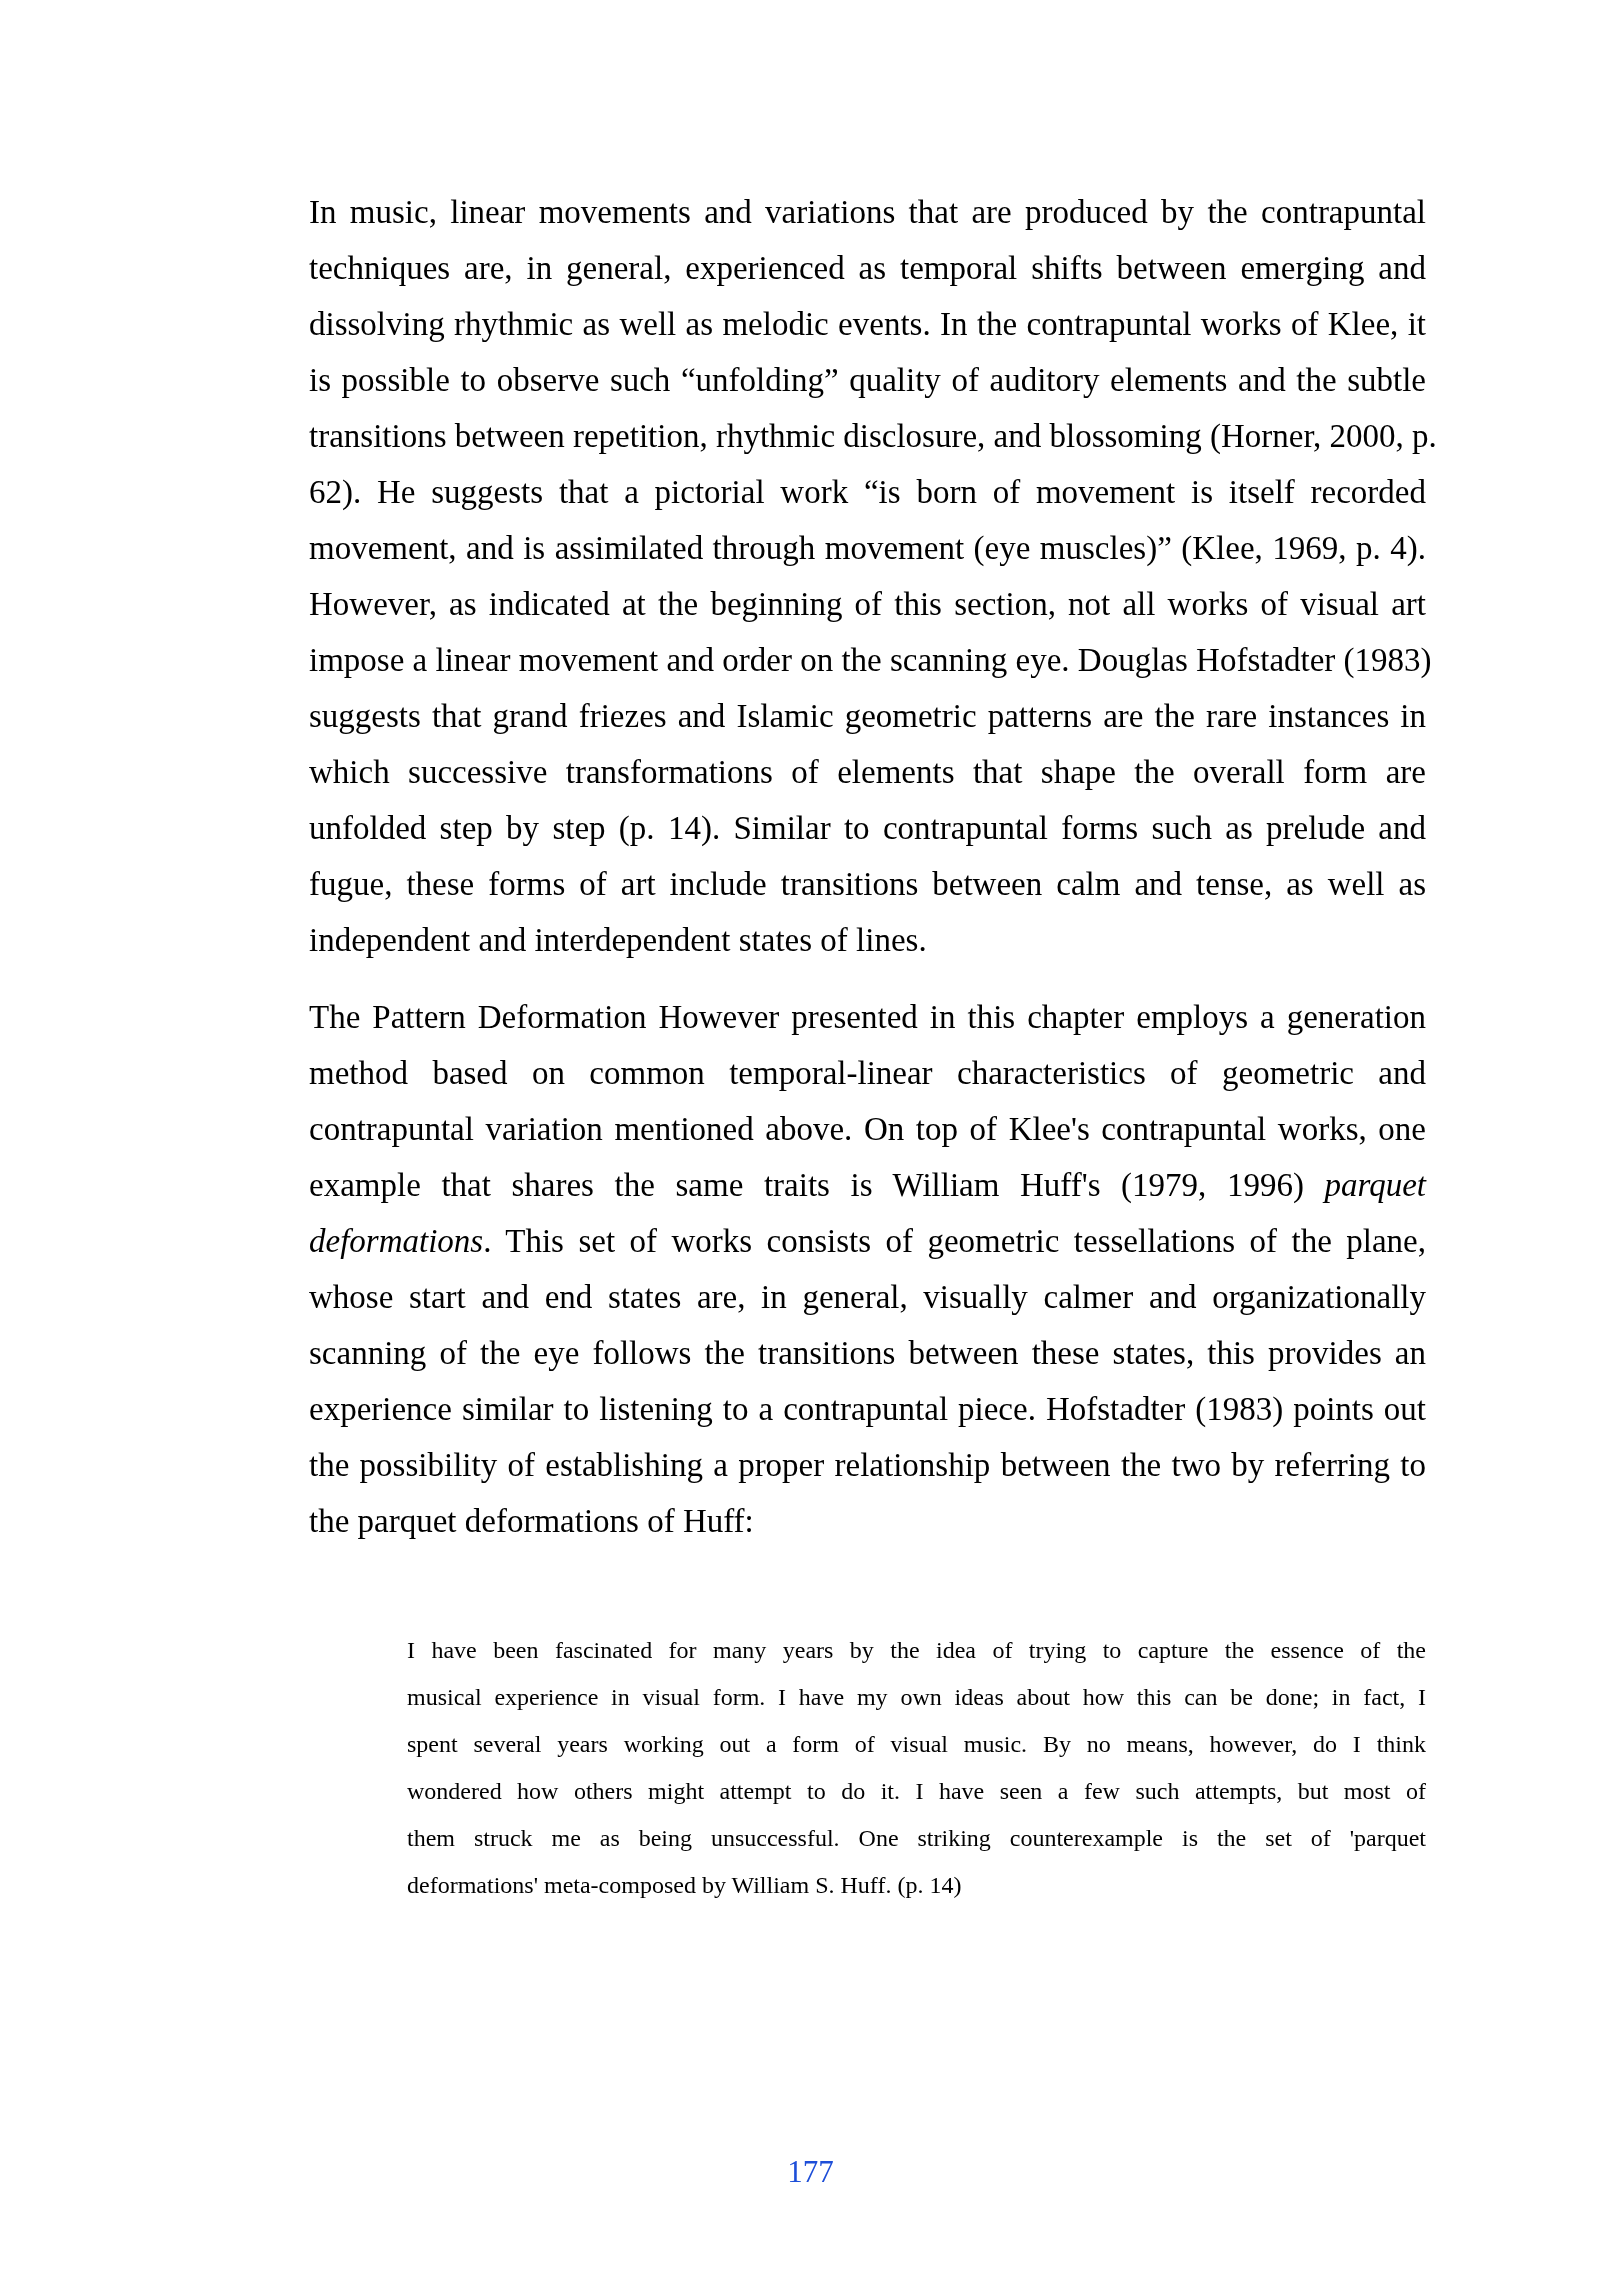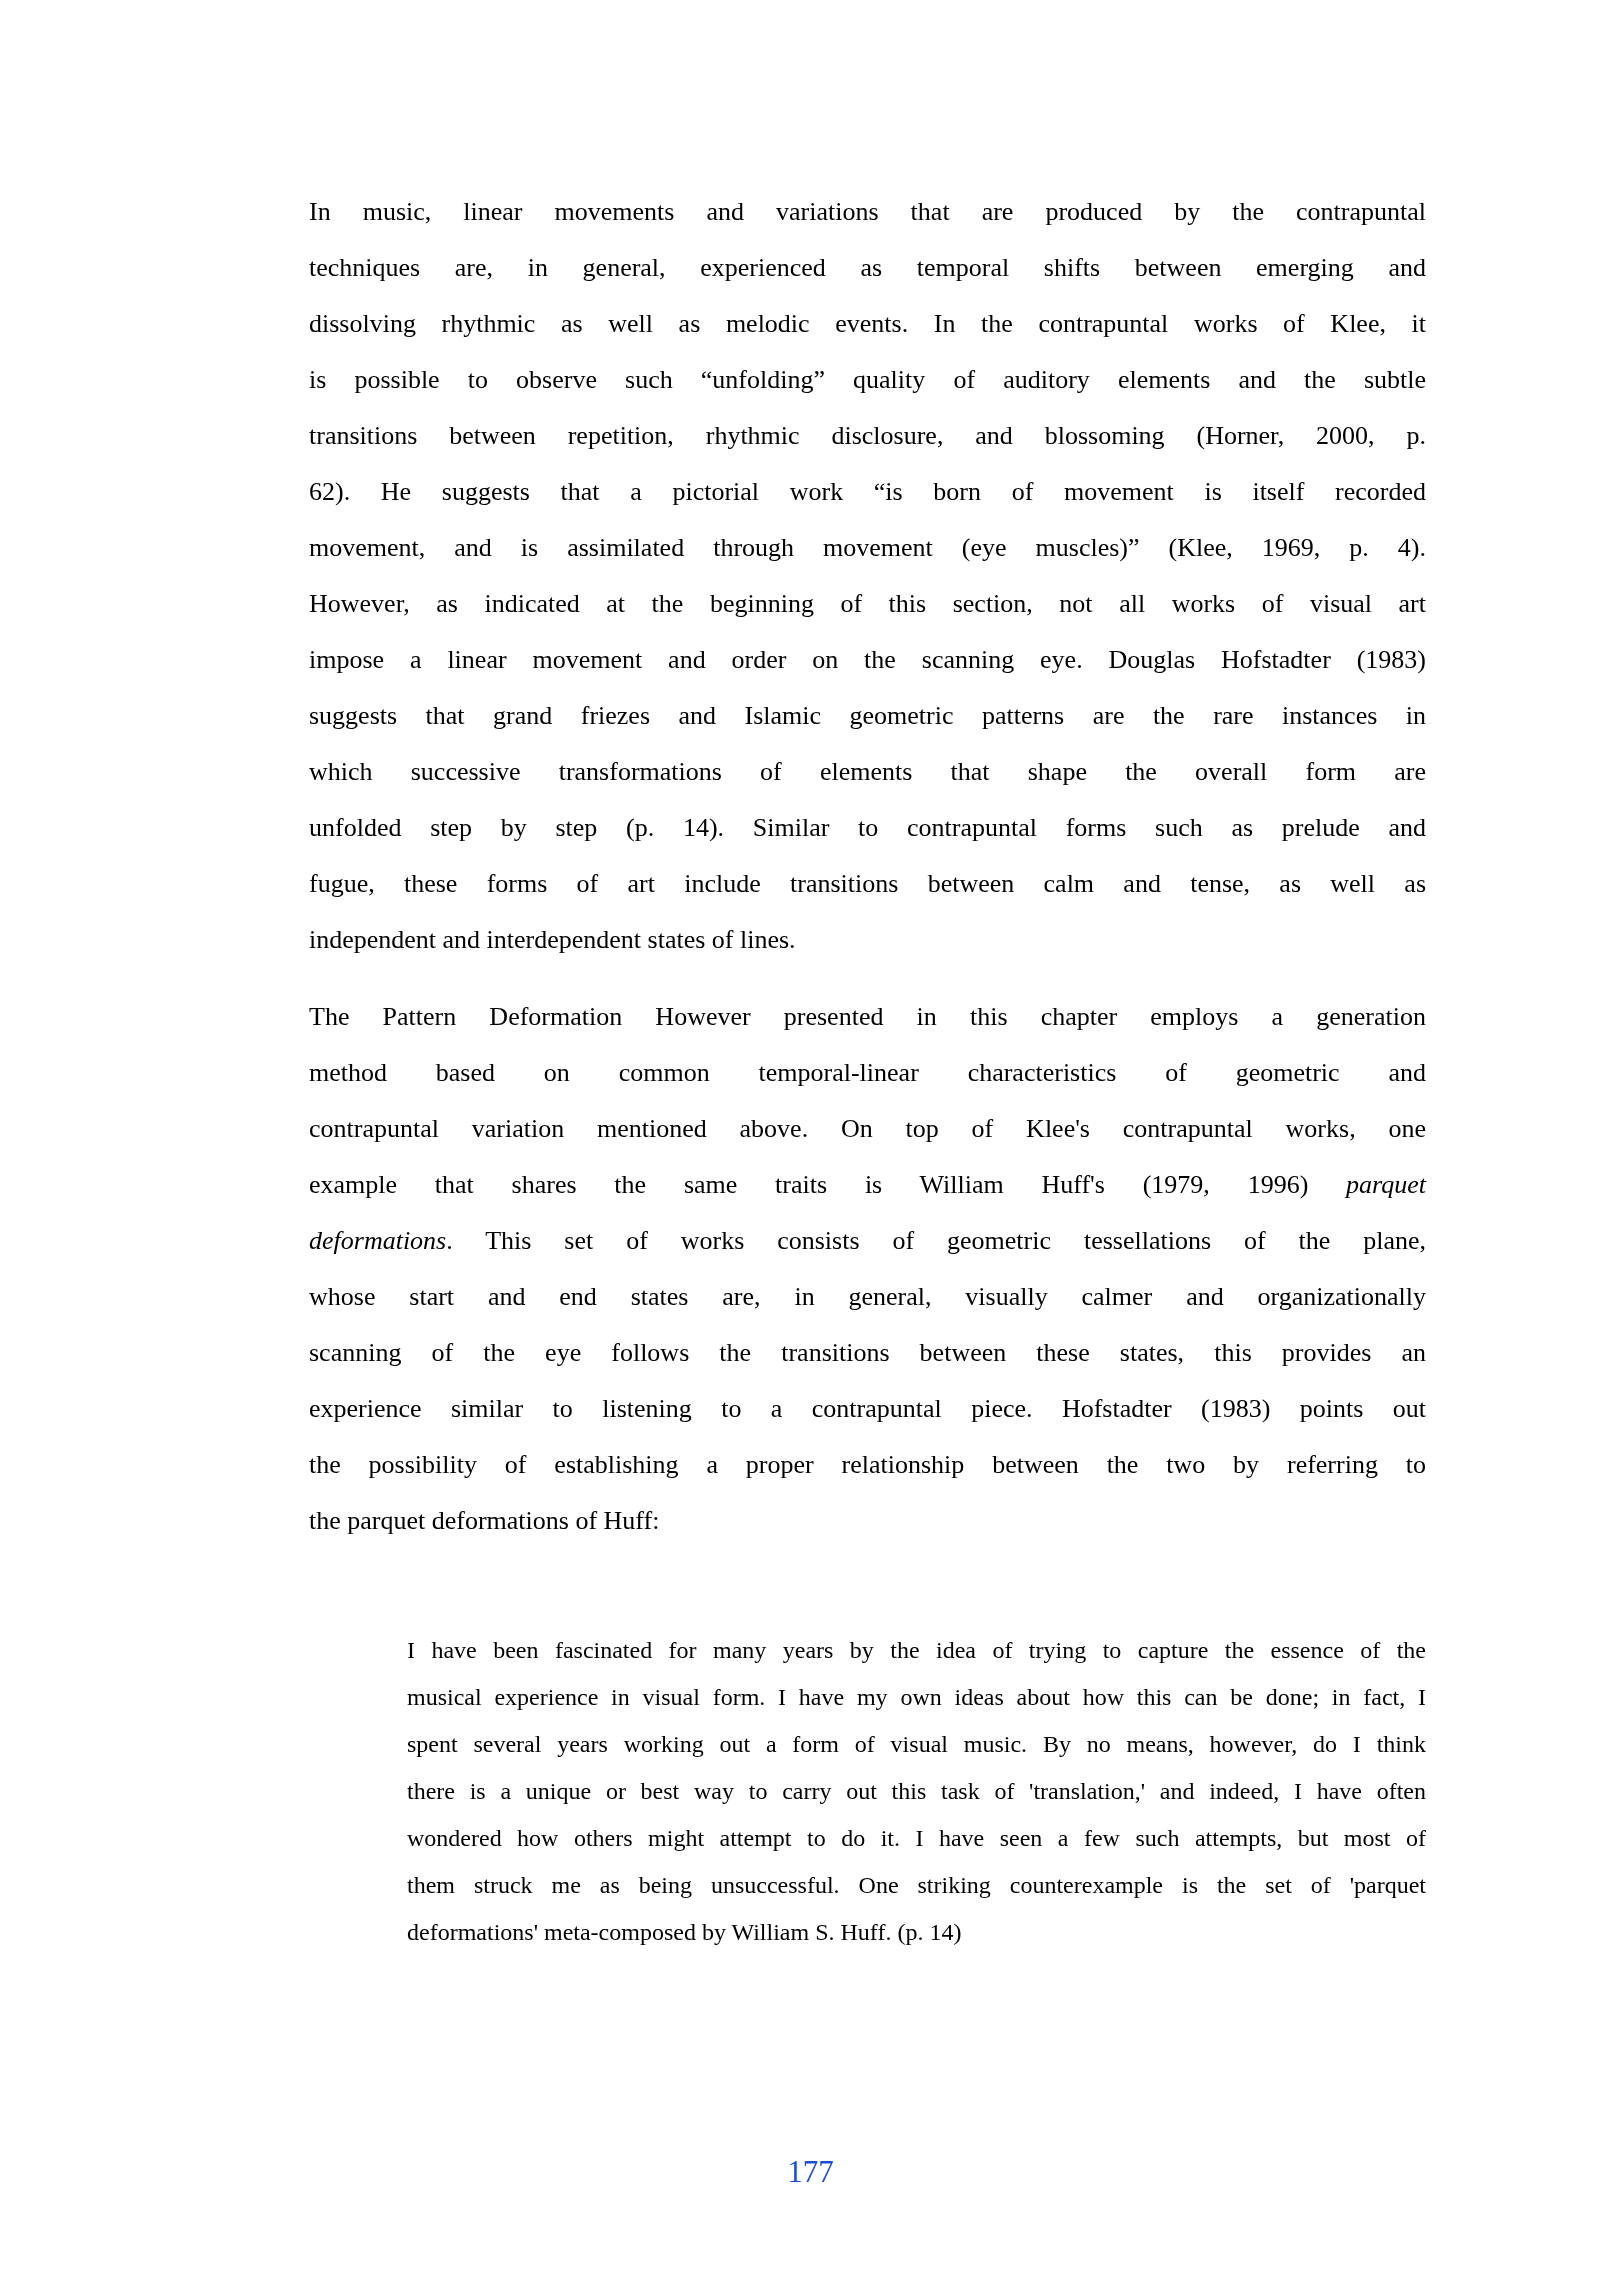--- a/index.html
+++ b/index.html
@@ -3,21 +3,21 @@
 <meta charset="utf-8">
 <style>
   html, body { margin: 0; padding: 0; background: #ffffff; }
   body { width: 1621px; height: 2293px; position: relative; overflow: hidden; }
   .page { position: absolute; left: 0; top: 0; width: 1621px; height: 2293px; background: #ffffff; }
   .para {
     position: absolute;
     left: 309px;
     width: 1117px;
     font-family: "Liberation Serif", "DejaVu Serif", serif;
-    font-size: 26px;
+    font-size: 33px;
     color: #000000;
   }
   .para .ln {
     display: block;
     height: 56px;
     line-height: 56px;
     white-space: nowrap;
     text-align: justify;
     text-align-last: justify;
   }
@@ -83,21 +83,20 @@
     <span class="ln">scanning of the eye follows the transitions between these states, this provides an</span>
     <span class="ln">experience similar to listening to a contrapuntal piece. Hofstadter (1983) points out</span>
     <span class="ln">the possibility of establishing a proper relationship between the two by referring to</span>
     <span class="ln last">the parquet deformations of Huff:</span>
   </div>
 
   <div class="quote" style="top:1627px;">
     <span class="ln">I have been fascinated for many years by the idea of trying to capture the essence of the</span>
     <span class="ln">musical experience in visual form. I have my own ideas about how this can be done; in fact, I</span>
     <span class="ln">spent several years working out a form of visual music. By no means, however, do I think</span>
-    <span class="ln">there is a unique or best way to carry out this task of 'translation,' and indeed, I have often</span>
     <span class="ln">wondered how others might attempt to do it. I have seen a few such attempts, but most of</span>
     <span class="ln">them struck me as being unsuccessful. One striking counterexample is the set of 'parquet</span>
     <span class="ln last">deformations' meta-composed by William S. Huff. (p. 14)</span>
   </div>
 
   <div class="pagenum">177</div>
 
 </div>
 
 

